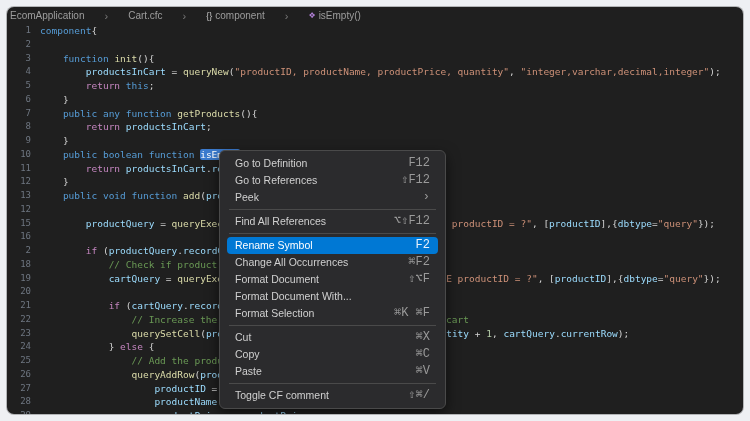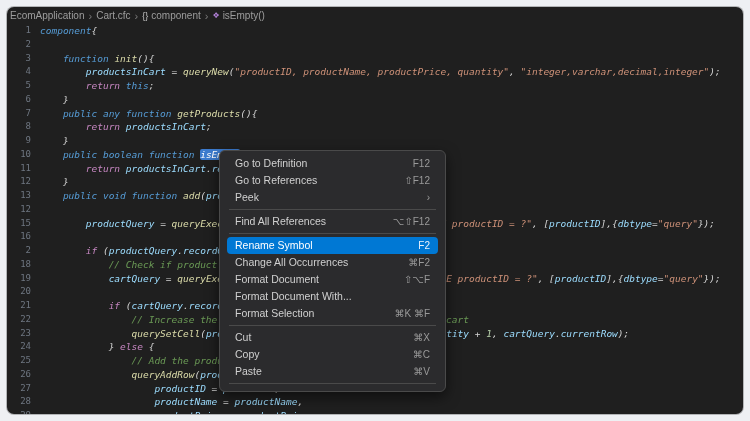--- a/index.html
+++ b/index.html
@@ -10,38 +10,38 @@
   }
   .frame{position:absolute;inset:0;padding:7px;box-sizing:border-box;}
   .window{
     position:relative;width:100%;height:100%;
     background:var(--editor_bg);
     border-radius:7px;overflow:hidden;
     box-shadow:0 0 0 1px rgba(0,0,0,.25);
   }
   
   .breadcrumb{
-    height:17px;display:flex;align-items:center;gap:4px;
+    height:17px;display:flex;align-items:center;gap:20px;
     padding:0 6px 0 3px;font-size:10px;color:#9d9d9d;
     white-space:nowrap;overflow:hidden;
   }
   .bc-item{display:inline-flex;align-items:center;gap:3px;cursor:pointer;}
   .bc-sep{color:#7a7a7a;font-size:11px;line-height:10px;}
   .bc-icon{font-size:9px;color:#c5c5c5;}
   .bc-icon.method{color:#b180d7;font-size:8px;}
   
   .code{
     position:absolute;top:17px;left:0;right:0;bottom:0;
     font-family:"DejaVu Sans Mono", monospace;
     font-size:9.5px;line-height:13.75px;
     overflow:hidden;
   }
   .line{display:flex;white-space:pre;height:13.75px;}
   .ln{flex:none;width:24px;text-align:right;padding-right:9px;color:#6e7681;font-size:9px;}
-  .lc{white-space:pre;font-style:italic;}
+  .lc{white-space:pre;}
   .kw{color:var(--keyword);}
   .ctl{color:var(--control);}
   .fn{color:var(--function);}
   .var{color:var(--variable);}
   .str{color:var(--string);}
   .num{color:var(--number);}
   .cm{color:var(--comment);}
   .pn{color:var(--text);}
   .sel{background:var(--selection);color:#ffffff;border-radius:2px;}
   
@@ -51,21 +51,21 @@
     border:1px solid #4a4a4a;border-radius:6px;
     box-shadow:0 5px 14px rgba(0,0,0,.55);
     padding:4px 0;box-sizing:border-box;
     font-size:10.5px;color:#d0d0d0;z-index:10;
   }
   .menu-item{
     display:flex;justify-content:space-between;align-items:center;
     height:17px;line-height:17px;margin:0 7px;padding:0 8px;
     border-radius:4px;cursor:pointer;white-space:nowrap;
   }
-  .menu-item .mi-shortcut{color:#9a9a9a;font-size:10px;}
+  .menu-item .mi-shortcut{color:#9a9a9a;font-size:12px;font-family:Liberation Mono, monospace;}
   .menu-item.hl{background:var(--accent);color:#ffffff;}
   .menu-item.hl .mi-shortcut{color:#e8f1fb;}
   .menu-sep{height:1px;background:#4a4a4a;margin:3px 9px;}
 </style>
 </head>
 <body>
 
 <div class="frame">
   <div class="window">
     <div class="breadcrumb">
@@ -164,15 +164,19 @@
         </div>
         <div class="menu-item">
           <span class="mi-label">Copy</span>
           <span class="mi-shortcut">⌘C</span>
         </div>
         <div class="menu-item">
           <span class="mi-label">Paste</span>
           <span class="mi-shortcut">⌘V</span>
         </div>
         <div class="menu-sep"></div>
+        <div class="menu-item">
+          <span class="mi-label">Toggle CF comment</span>
+          <span class="mi-shortcut">⇧⌘/</span>
+        </div>
       </div>
   </div>
 </div>
 
 </body></html>

